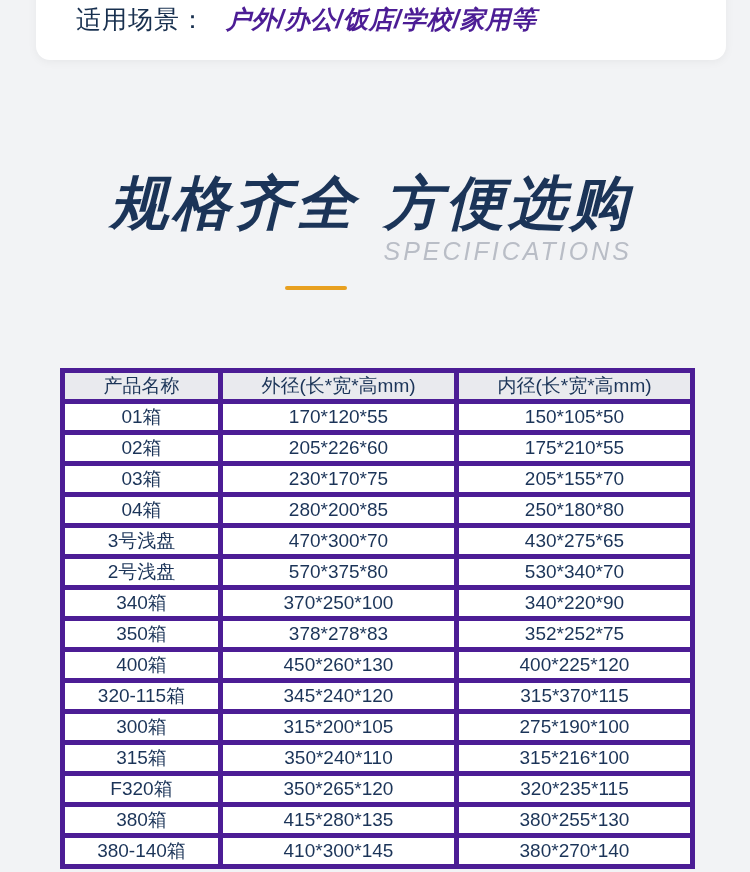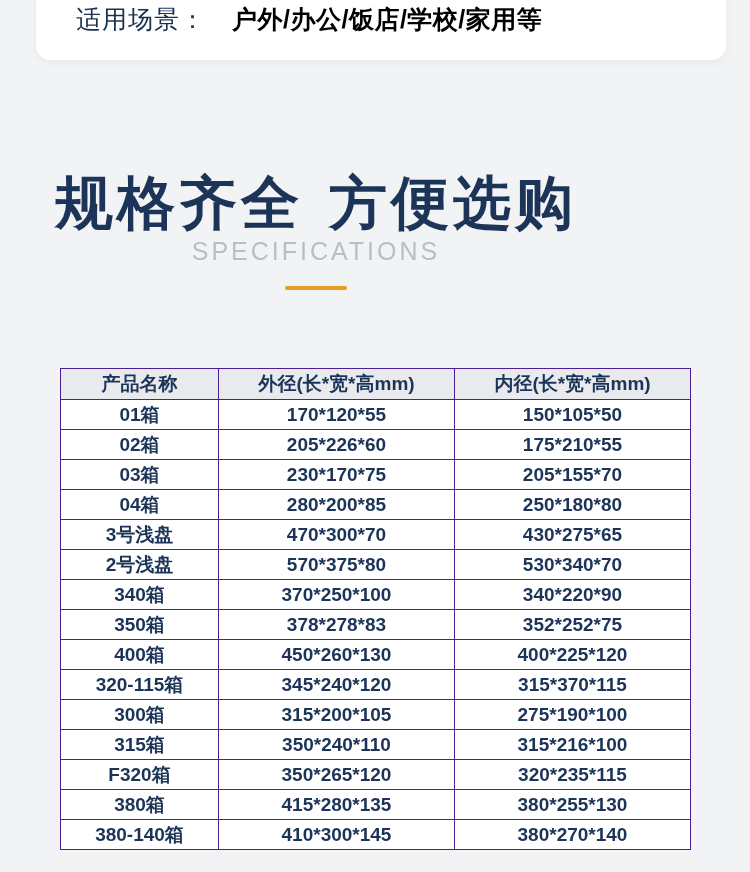--- a/index.html
+++ b/index.html
@@ -35,33 +35,35 @@
     align-items: baseline;
   }
   .scenario-label {
     font-size: 25px;
     color: #18304f;
     font-weight: normal;
     letter-spacing: 1px;
   }
   .scenario-value {
     font-size: 25px;
-    color: #000000;
+    color: #4c1d95;
     font-weight: bold;
-    margin-left: 26px;
+    margin-left: 20px;
     letter-spacing: 0.5px;
+    font-style: italic;
   }
 
   
   .headline-wrap {
     position: absolute;
     top: 170px;
     left: 0;
     width: 632px;
-    text-align: center;
+    text-align: right;
+    font-style: italic;
   }
   .headline-cn {
     font-size: 58px;
     font-weight: bold;
     color: #1b3458;
     letter-spacing: 4px;
     line-height: 1.15;
     font-family: "Liberation Sans", "DejaVu Sans", sans-serif;
   }
   .headline-cn .gap {
@@ -90,25 +92,25 @@
     width: 630px;
   }
   table.spec-table {
     width: 630px;
     border-collapse: collapse;
     table-layout: fixed;
     background: #ffffff;
   }
   table.spec-table th,
   table.spec-table td {
-    border: 1px solid #4c1d95;
+    border: 5px solid #4c1d95;
     text-align: center;
     font-size: 19px;
     color: #1b3458;
-    font-weight: bold;
+    font-weight: normal;
     height: 30px;
     padding: 0;
     white-space: nowrap;
     font-family: "Liberation Sans", "DejaVu Sans", sans-serif;
   }
   table.spec-table th {
     background: #e9eaee;
     height: 31px;
   }
   table.spec-table col.c0 { width: 158px; }

